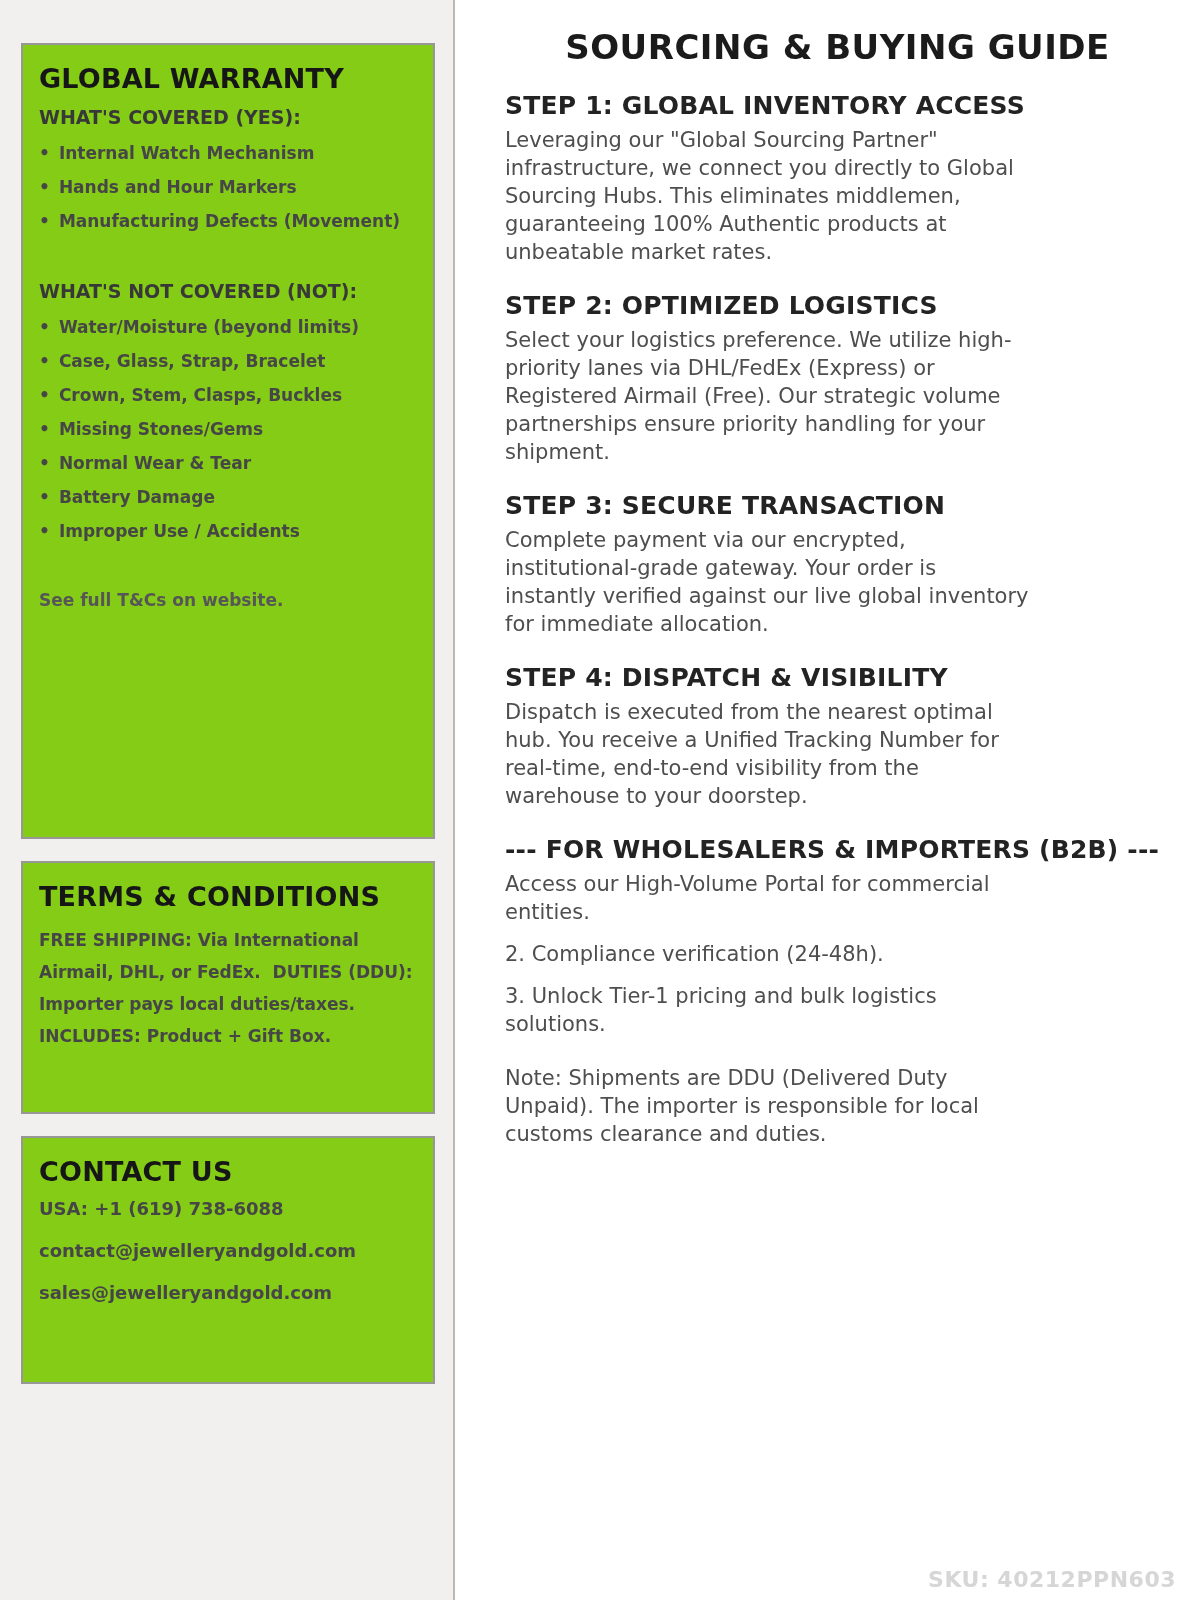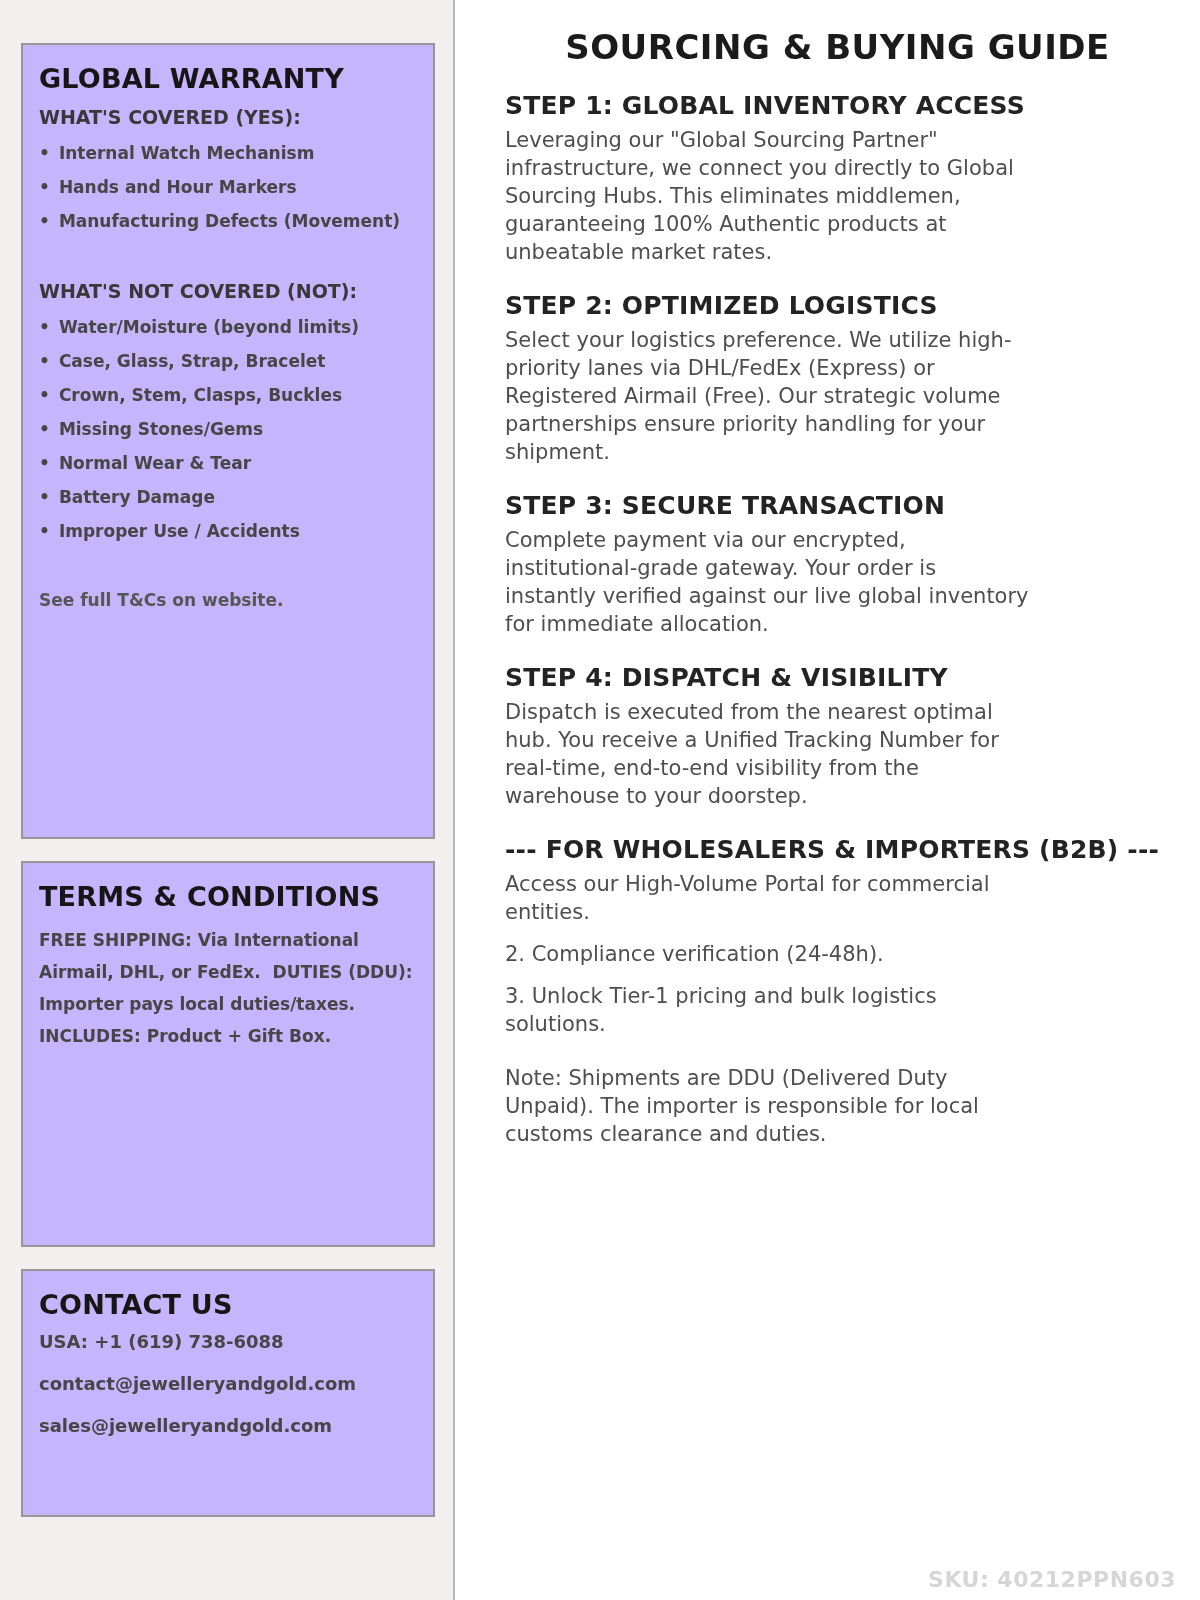--- a/index.html
+++ b/index.html
@@ -14,27 +14,27 @@
   
   .sidebar {
     width: 455px; min-width: 455px; height: 1600px;
     background: #f1f0ee;
     border-right: 2px solid #b9b8b6;
     box-sizing: border-box;
   }
   .box {
     margin: 0 18px 0 21px;
     border: 2px solid #979797;
-    background: #c4b5fd;
+    background: #84cc16;
     box-sizing: border-box;
     padding: 16px 16px;
     overflow: hidden;
   }
   .box-warranty { margin-top: 43px; height: 796px; }
-  .box-terms    { margin-top: 22px; height: 386px; }
+  .box-terms    { margin-top: 22px; height: 253px; }
   .box-contact  { margin-top: 22px; height: 248px; }
 
   .box h2 {
     margin: 2px 0 12px 0;
     font-size: 27px; font-weight: 800; color: #161616;
     letter-spacing: 0.2px;
   }
   .box h3 {
     margin: 10px 0 8px 0;
     font-size: 19px; font-weight: 700; color: #383838;

